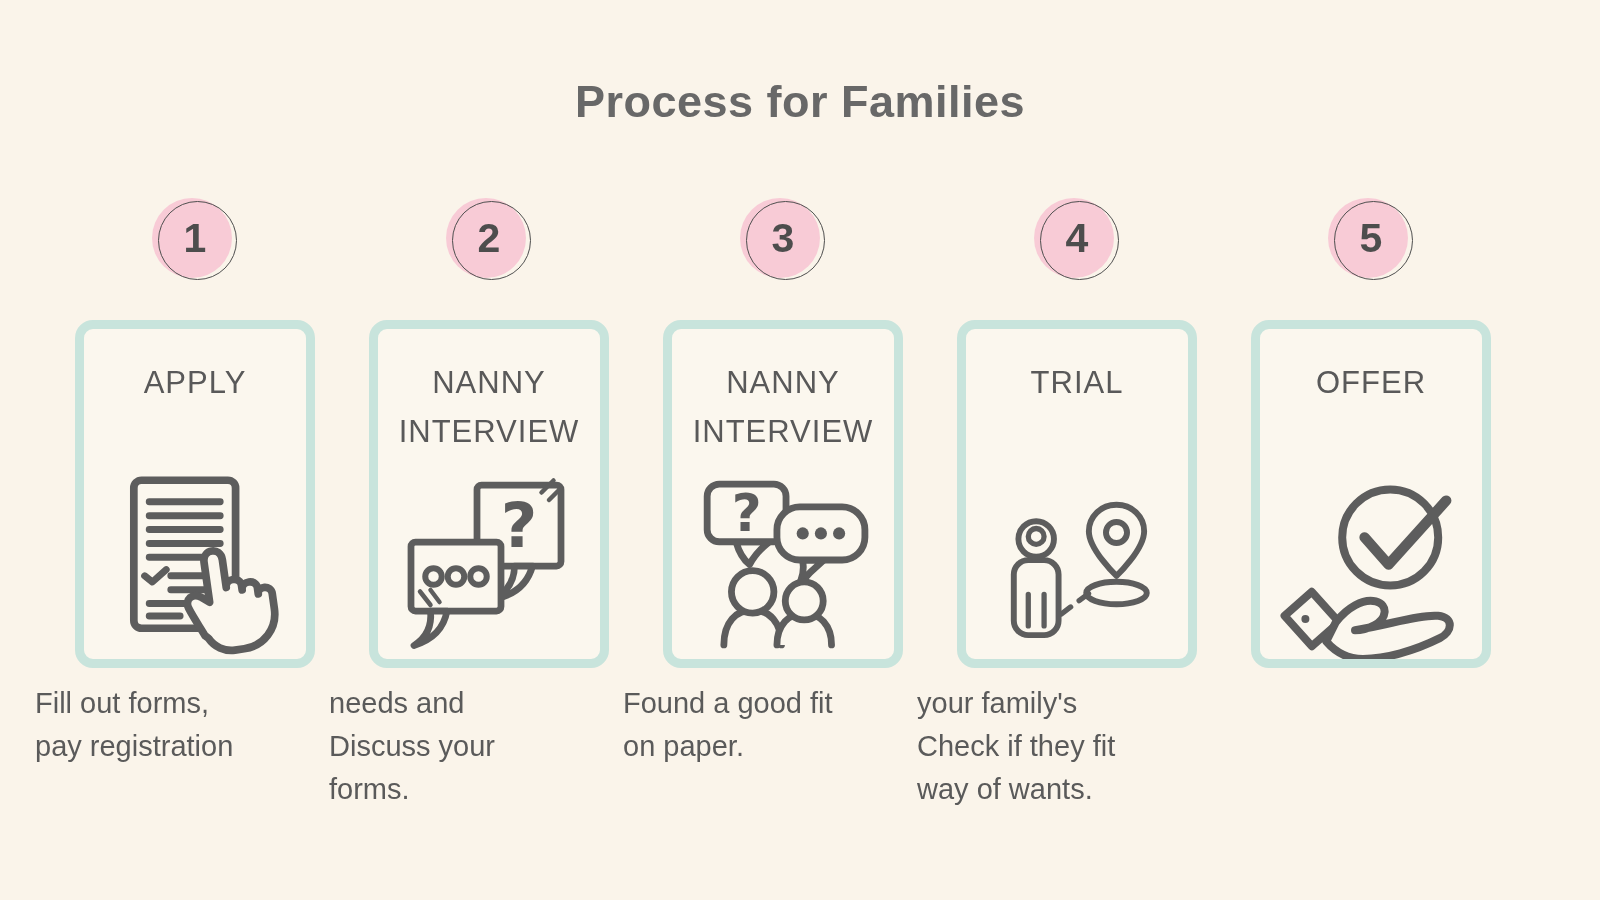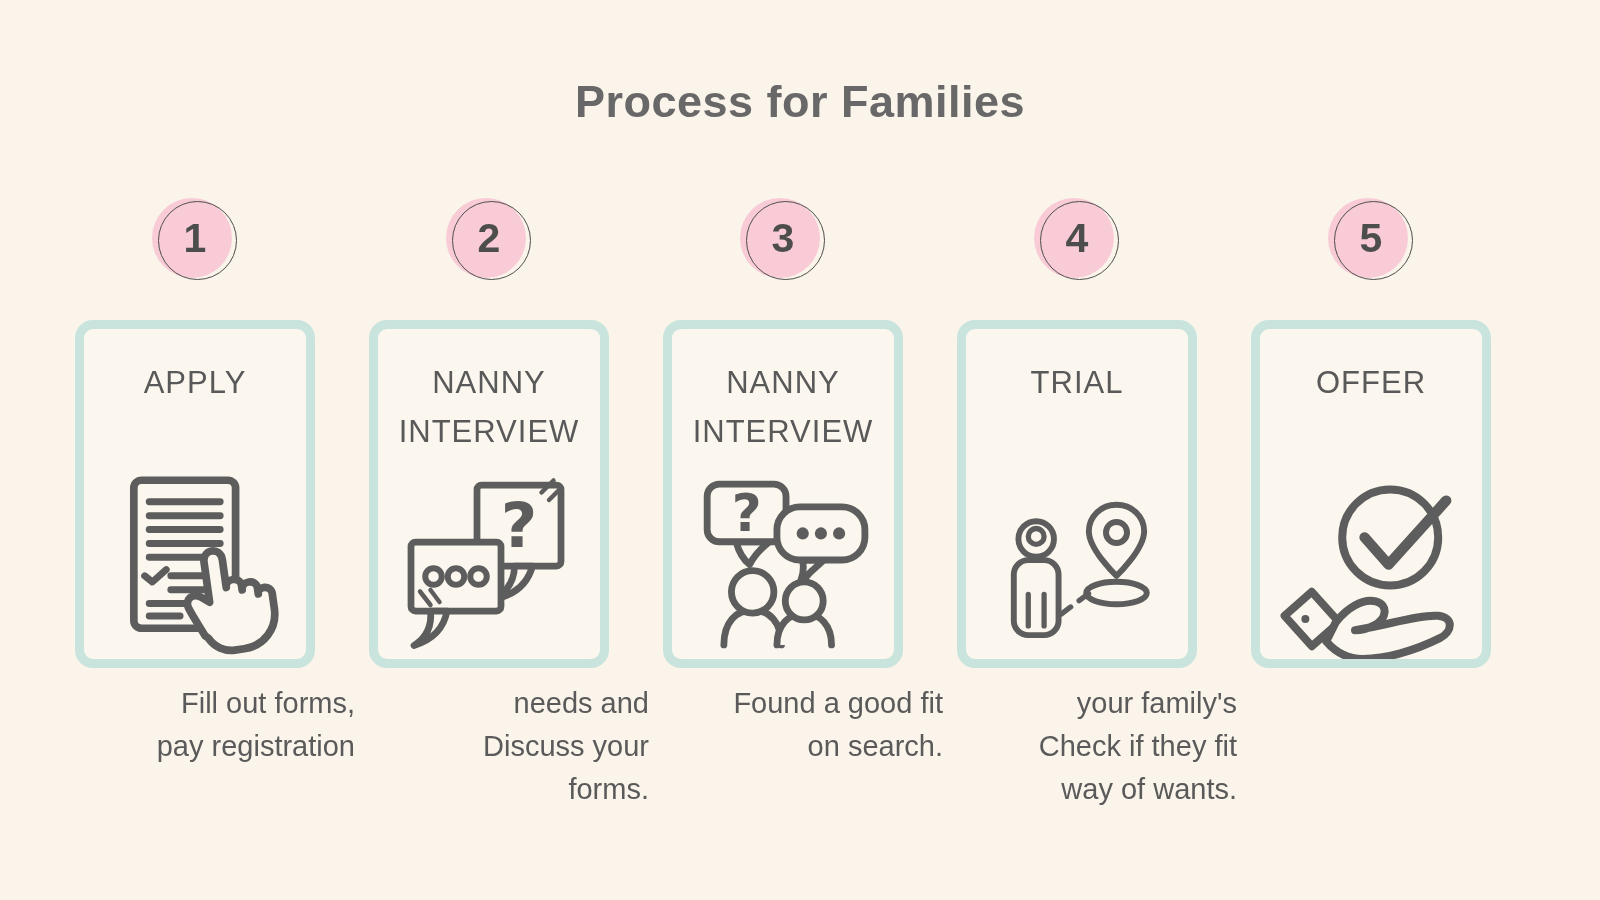--- a/index.html
+++ b/index.html
@@ -43,21 +43,21 @@
   .i2 { height:180px; }
   .i3 { height:182px; }
   .i4 { height:158px; margin-top:10px; }
   .i5 { height:192px; }
   .ink { fill:none; stroke:#5d5d5d; stroke-linecap:round; stroke-linejoin:round; }
   .ink-bg { fill:#fbf7ee; }
   .glyph { fill:#5d5d5d; stroke:none; font-family:"DejaVu Sans", sans-serif; font-weight:bold; }
 
   
   .desc {
-    margin-top:14px; width:320px; text-align:right;
+    margin-top:14px; width:320px; text-align:left;
     font-size:29px; line-height:1.48; color:#5a5a5a;
   }
   .desc span { display:block; white-space:nowrap; }
 </style>
 </head>
 <body>
 
 <div class="page-title">Process for Families</div>
 
 <div class="steps-row">
@@ -135,21 +135,21 @@
           <circle cx="97" cy="40.5" r="4" class="glyph"></circle>
           <path class="ink ink-bg" stroke-width="4.5" d="M21,114 c0,-15 8,-23 19,-23 c11,0 19,8 19,23"></path>
           <circle cx="40" cy="79" r="14" class="ink ink-bg" stroke-width="4.5"></circle>
           <path class="ink ink-bg" stroke-width="4.5" d="M56,114 c0,-13 8,-21 18,-21 c10,0 18,8 18,21"></path>
           <circle cx="74" cy="85" r="12.5" class="ink ink-bg" stroke-width="4.5"></circle>
         </svg>
       </div>
     </div>
     <div class="desc">
       <span>Found a good fit</span>
-      <span>on search.</span>
+      <span>on paper.</span>
       <span></span>
     </div>
   </div>
 
   <div class="step-col">
     <div class="badge">
       <span class="badge-fill"></span>
       <span class="badge-ring"></span>
       <span class="badge-num">4</span>
     </div>

